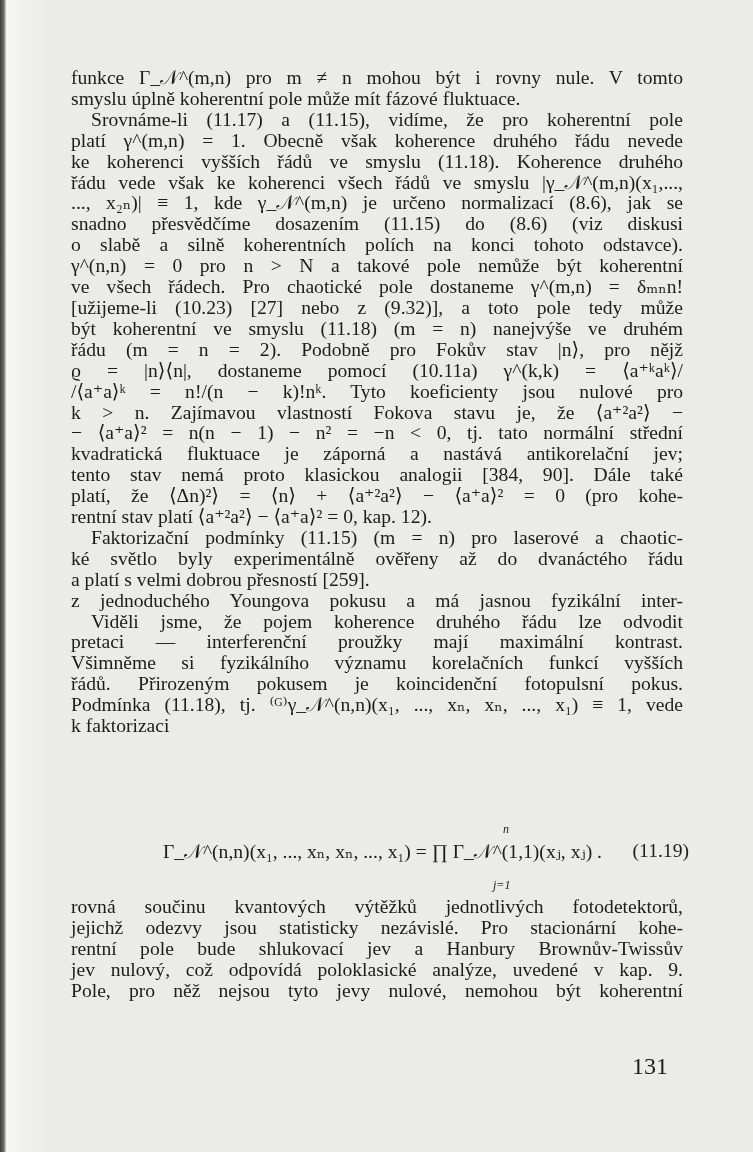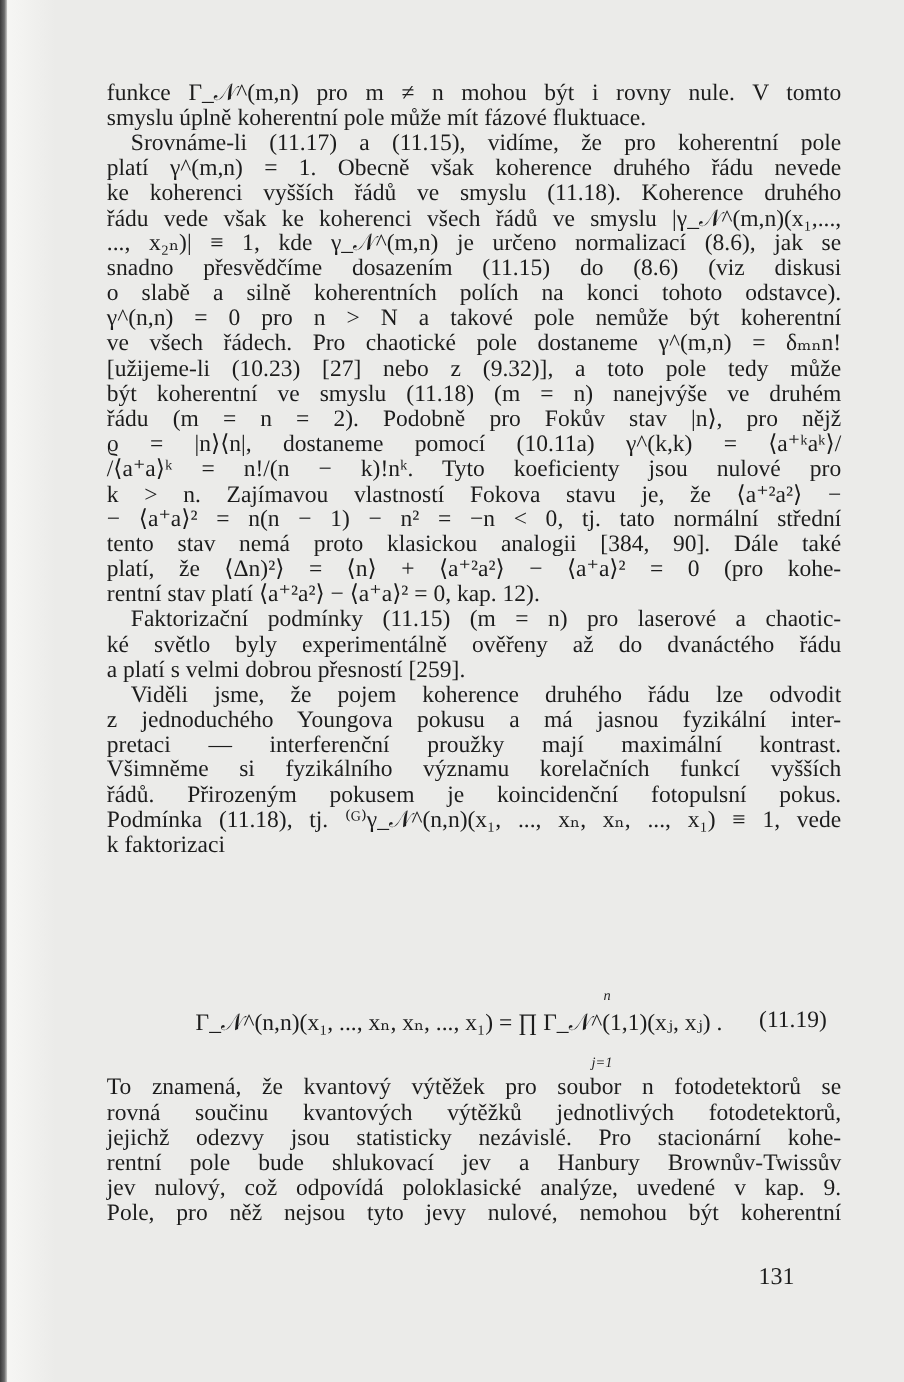--- a/index.html
+++ b/index.html
@@ -12,21 +12,21 @@
   }
   .spine {
     position: absolute; left: 0; top: 0; width: 6px; height: 1152px;
     background: linear-gradient(to right, #3a3a3a, #6a6a6a 60%, #cfcfcd);
   }
   .spine-shadow {
     position: absolute; left: 6px; top: 0; width: 40px; height: 1152px;
     background: linear-gradient(to right, #f6f6f4, #ebebe9);
   }
   .page {
-    position: absolute; left: 89px; top: 68px; width: 612px;
+    position: absolute; left: 71px; top: 68px; width: 612px;
     font-family: "Liberation Serif", "DejaVu Serif", serif;
     font-size: 19.6px;
     line-height: 20.9px;
     text-align: justify;
   }
   .line { display: block; white-space: nowrap; text-align-last: justify; text-align: justify; }
   .line.last { text-align-last: left; }
   .indent { padding-left: 20px; }
   .eq {
     position: absolute; left: 163px; top: 822px; width: 530px; height: 70px;
@@ -34,21 +34,21 @@
     font-size: 19.6px;
   }
   .eq-body { position: absolute; left: 0; top: 18px; white-space: nowrap; }
   .eq-prod-top { position: absolute; left: 340px; top: 0px; font-size: 12px; font-style: italic; }
   .eq-prod-bot { position: absolute; left: 330px; top: 56px; font-size: 12px; font-style: italic; }
   .eq-num { position: absolute; right: 4px; top: 18px; }
   .para2 { top: 897px; }
   .page-number {
     position: absolute; left: 632px; top: 1053px;
     font-family: "Liberation Serif", "DejaVu Serif", serif;
-    font-size: 20px; color: #1c1c1c;
+    font-size: 24px; color: #1c1c1c;
   }
 </style>
 </head>
 <body>
 
 <div class="spine"></div>
 <div class="spine-shadow"></div>
 
 <div class="page">
   <span class="line">funkce Γ_𝒩^(m,n) pro m ≠ n mohou být i rovny nule. V tomto</span>
@@ -62,44 +62,44 @@
   <span class="line">o slabě a silně koherentních polích na konci tohoto odstavce).</span>
   <span class="line">γ^(n,n) = 0 pro n &gt; N a takové pole nemůže být koherentní</span>
   <span class="line">ve všech řádech. Pro chaotické pole dostaneme γ^(m,n) = δₘₙn!</span>
   <span class="line">[užijeme-li (10.23) [27] nebo z (9.32)], a toto pole tedy může</span>
   <span class="line">být koherentní ve smyslu (11.18) (m = n) nanejvýše ve druhém</span>
   <span class="line">řádu (m = n = 2). Podobně pro Fokův stav |n⟩, pro nějž</span>
   <span class="line">ϱ = |n⟩⟨n|, dostaneme pomocí (10.11a) γ^(k,k) = ⟨a⁺ᵏaᵏ⟩/</span>
   <span class="line">/⟨a⁺a⟩ᵏ = n!/(n − k)!nᵏ. Tyto koeficienty jsou nulové pro</span>
   <span class="line">k &gt; n. Zajímavou vlastností Fokova stavu je, že ⟨a⁺²a²⟩ −</span>
   <span class="line">− ⟨a⁺a⟩² = n(n − 1) − n² = −n &lt; 0, tj. tato normální střední</span>
+  <span class="line">kvadratická fluktuace je záporná a nastává antikorelační jev;</span>
   <span class="line">tento stav nemá proto klasickou analogii [384, 90]. Dále také</span>
   <span class="line">platí, že ⟨Δn)²⟩ = ⟨n⟩ + ⟨a⁺²a²⟩ − ⟨a⁺a⟩² = 0 (pro kohe-</span>
   <span class="line last">rentní stav platí ⟨a⁺²a²⟩ − ⟨a⁺a⟩² = 0, kap. 12).</span>
   <span class="line indent">Faktorizační podmínky (11.15) (m = n) pro laserové a chaotic-</span>
   <span class="line">ké světlo byly experimentálně ověřeny až do dvanáctého řádu</span>
   <span class="line last">a platí s velmi dobrou přesností [259].</span>
+  <span class="line">z jednoduchého Youngova pokusu a má jasnou fyzikální inter-</span>
   <span class="line indent">Viděli jsme, že pojem koherence druhého řádu lze odvodit</span>
-  <span class="line">z jednoduchého Youngova pokusu a má jasnou fyzikální inter-</span>
   <span class="line">pretaci — interferenční proužky mají maximální kontrast.</span>
   <span class="line">Všimněme si fyzikálního významu korelačních funkcí vyšších</span>
   <span class="line">řádů. Přirozeným pokusem je koincidenční fotopulsní pokus.</span>
   <span class="line">Podmínka (11.18), tj. ⁽ᴳ⁾γ_𝒩^(n,n)(x₁, ..., xₙ, xₙ, ..., x₁) ≡ 1, vede</span>
   <span class="line last">k faktorizaci</span>
 </div>
 
 <div class="eq">
   <span class="eq-prod-top">n</span>
   <span class="eq-body">Γ_𝒩^(n,n)(x₁, ..., xₙ, xₙ, ..., x₁) = ∏ Γ_𝒩^(1,1)(xⱼ, xⱼ) .</span>
   <span class="eq-prod-bot">j=1</span>
   <span class="eq-num">(11.19)</span>
 </div>
 
 <div class="page para2">
-  <span class="line">To znamená, že kvantový výtěžek pro soubor n fotodetektorů se</span>
   <span class="line">rovná součinu kvantových výtěžků jednotlivých fotodetektorů,</span>
   <span class="line">jejichž odezvy jsou statisticky nezávislé. Pro stacionární kohe-</span>
   <span class="line">rentní pole bude shlukovací jev a Hanbury Brownův-Twissův</span>
   <span class="line">jev nulový, což odpovídá poloklasické analýze, uvedené v kap. 9.</span>
   <span class="line">Pole, pro něž nejsou tyto jevy nulové, nemohou být koherentní</span>
 </div>
 
 <div class="page-number">131</div>
 
 </body></html>

